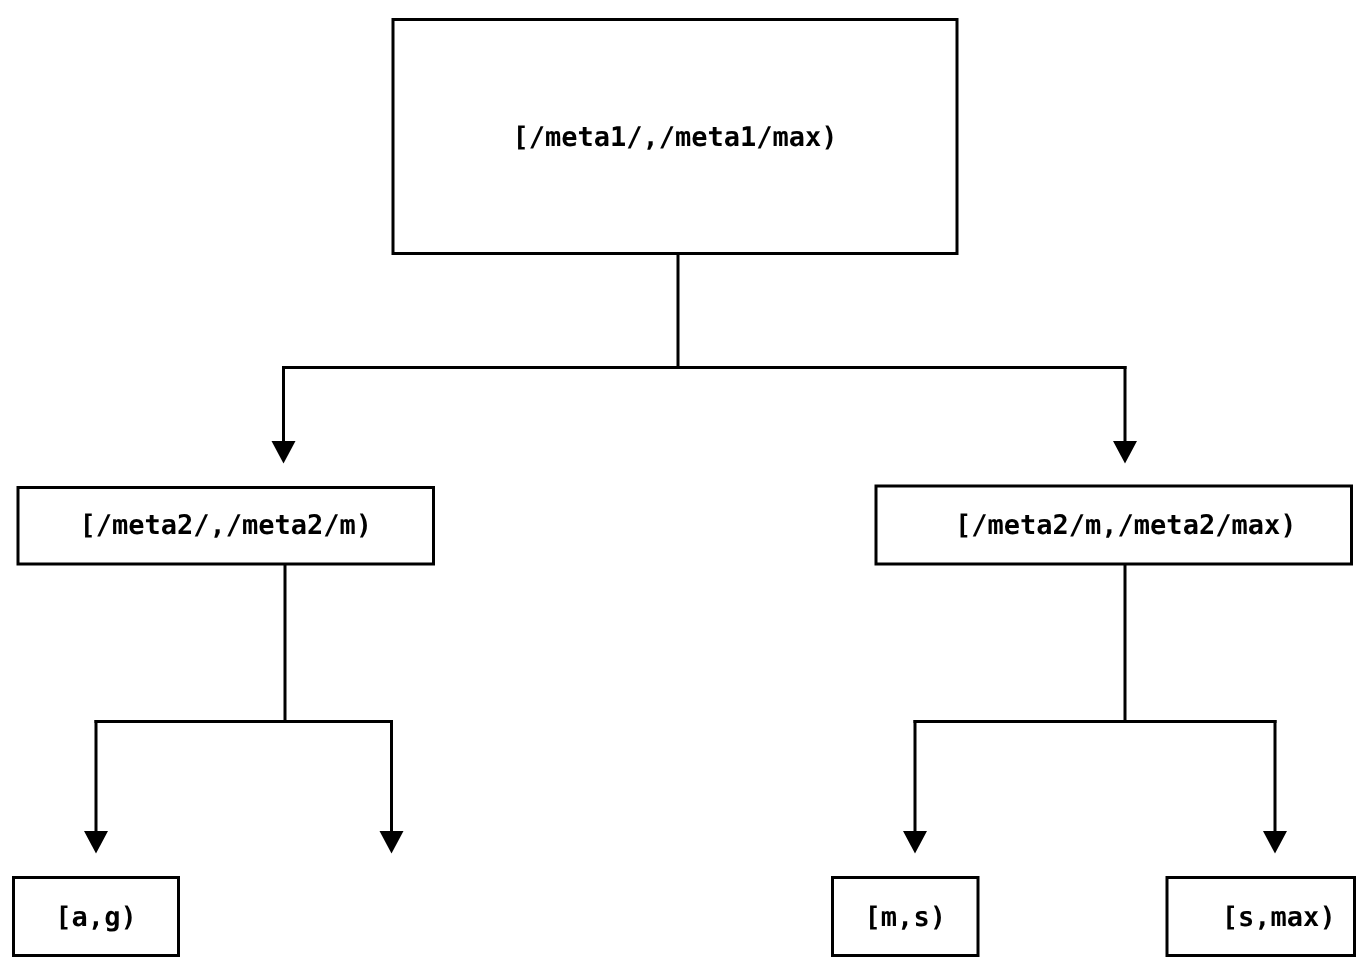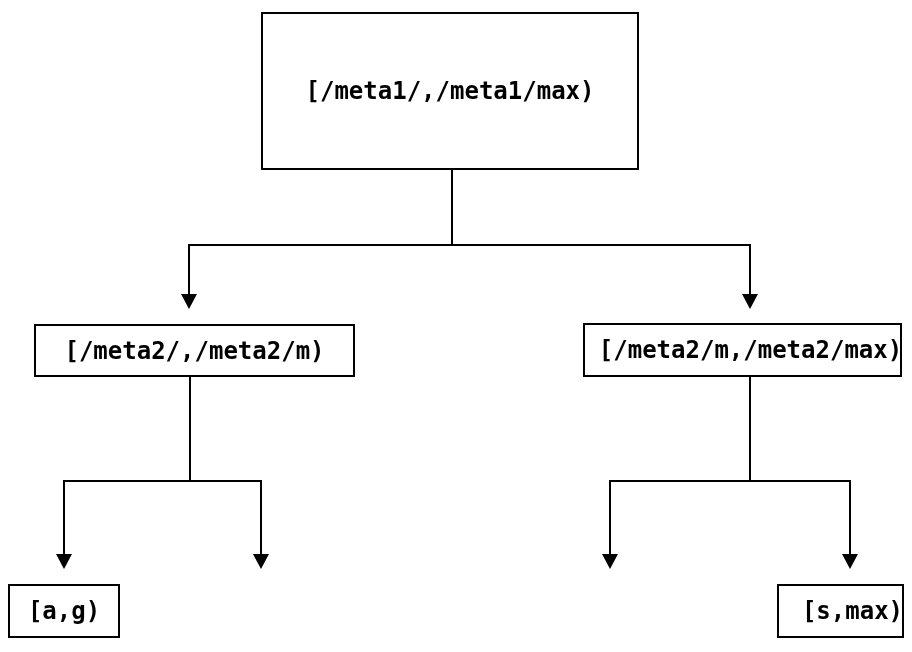--- a/index.html
+++ b/index.html
@@ -20,40 +20,40 @@
   }
   .box {
     position: absolute;
     border: 2px solid var(--line-color);
     background: var(--box-bg);
     color: var(--text-color);
     display: flex;
     align-items: center;
     justify-content: center;
     font-weight: bold;
-    font-size: 24px;
+    font-size: 18px;
     letter-spacing: 0;
     white-space: nowrap;
   }
   .line {
     position: absolute;
     background: var(--line-color);
   }
   .arrow {
     position: absolute;
     width: 0;
     height: 0;
     border-left: 8px solid transparent;
     border-right: 8px solid transparent;
     border-top: 15px solid var(--line-color);
   }
 
   
   .n-root  { left: 261px; top: 12px;  width: 378px; height: 158px; }
-  .n-left  { left: 34px;  top: 324px; width: 321px; height: 53px;  }
+  .n-left  { left: 11px;  top: 324px; width: 279px; height: 53px;  }
   .n-right { left: 583px; top: 323px; width: 319px; height: 54px; padding-left: 16px;  }
   .n-ag    { left: 8px;   top: 584px; width: 112px;  height: 54px;  }
   .n-gm    { left: 204px; top: 584px; width: 99px;  height: 54px;  }
   .n-ms    { left: 554px; top: 584px; width: 99px;  height: 54px;  }
   .n-smax  { left: 777px; top: 584px; width: 127px; height: 54px; padding-left: 24px;  }
 
   
   .e-root-stem   { left: 451px; top: 170px; width: 2px;   height: 76px; }
   .e-l1-horiz    { left: 188px; top: 244px; width: 563px;  height: 2px;  }
   .e-l1-dropL    { left: 188px; top: 244px; width: 2px;   height: 51px; }
@@ -84,20 +84,21 @@
 
   <div class="box n-root">[/meta1/,/meta1/max)</div>
 
   <div class="box n-left">[/meta2/,/meta2/m)</div>
 
   <div class="box n-right">[/meta2/m,/meta2/max)</div>
 
   <div class="box n-ag">[a,g)</div>
 
 
+  <div class="box n-ms">[m,s)</div>
 
   <div class="box n-smax">[s,max)</div>
 
   <div class="line e-root-stem"></div>
   <div class="line e-l1-horiz"></div>
   <div class="line e-l1-dropL"></div>
   <div class="line e-l1-dropR"></div>
   <div class="arrow a-l1-L"></div>
   <div class="arrow a-l1-R"></div>
 

